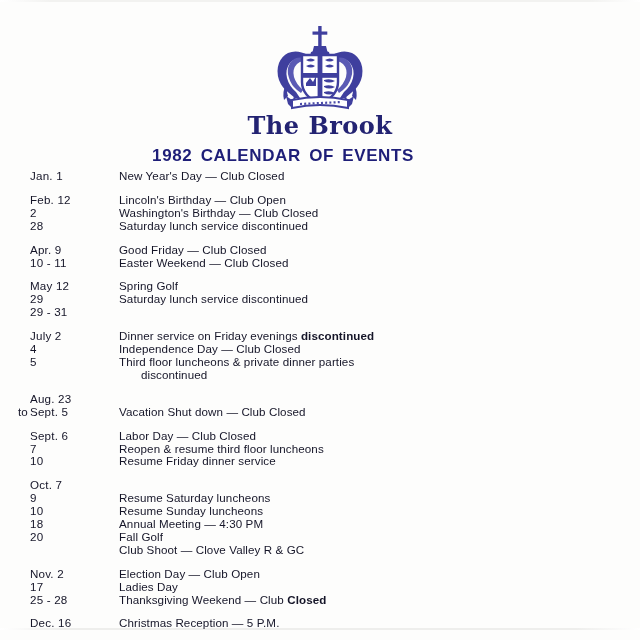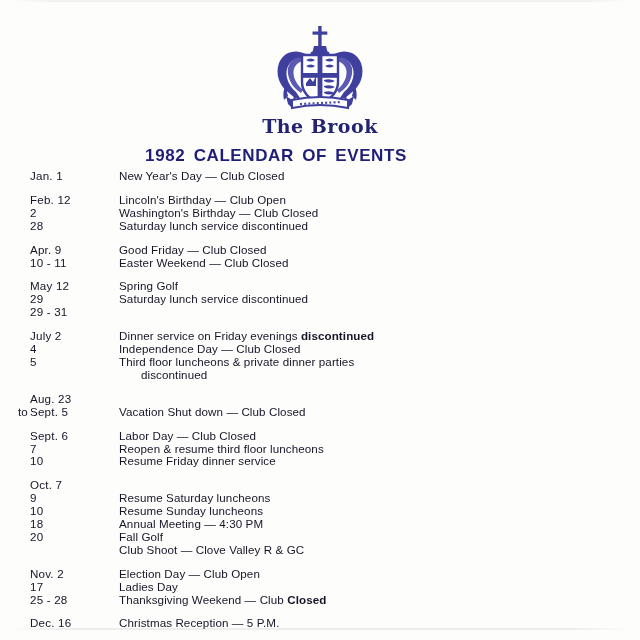--- a/index.html
+++ b/index.html
@@ -48,31 +48,31 @@
   }
 
   
   .club-name {
     position: absolute;
     left: 0; top: 114px;
     width: 640px;
     text-align: center;
     font-family: "DejaVu Serif", "Liberation Serif", serif;
     font-weight: bold;
-    font-size: 19px;
+    font-size: 24px;
     letter-spacing: 0.5px;
     color: #232372;
     line-height: 24px;
     white-space: nowrap;
   }
 
   
   .cal-title {
     position: absolute;
-    left: 2px; top: 146px;
+    left: 9px; top: 146px;
     width: 548px;
     text-align: center;
     font-family: "Liberation Sans", sans-serif;
     font-weight: bold;
     font-size: 17px;
     letter-spacing: 0.6px;
     color: #1e1e78;
     word-spacing: 3px;
   }
 

